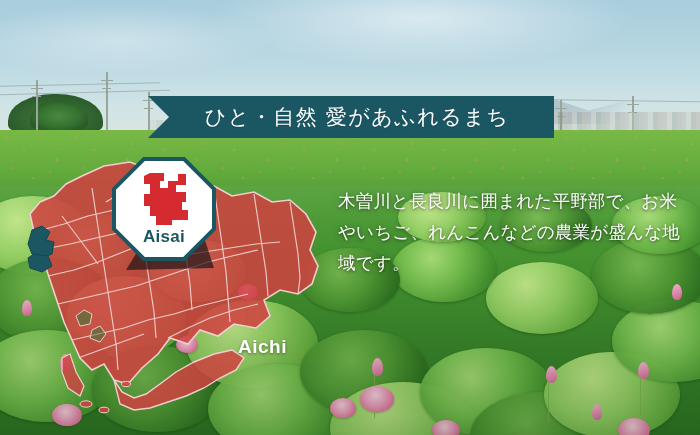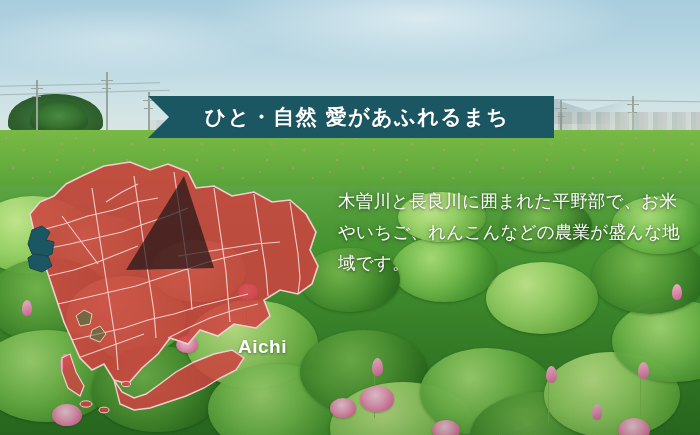--- a/index.html
+++ b/index.html
@@ -153,21 +153,21 @@
     display:flex; align-items:center; justify-content:center;
   }
   .ribbon-right {
     position:absolute; left:508px; top:96px; width:46px; height:42px;
     background:#1b5763;
     clip-path: polygon(0% 0%, 100% 0%, 100% 100%, 0% 100%, 88% 50%);
   }
   .ribbon-text {
     position:absolute; left:148px; top:96px; width:404px; height:42px;
     display:flex; align-items:center; justify-content:center;
-    color:#ffffff; font-size:21px; font-weight:700; letter-spacing:1.5px;
+    color:#ffffff; font-size:21px; font-weight:400; letter-spacing:1.5px;
     white-space:nowrap; padding-left:14px;
     text-shadow: 0 1px 1px rgba(0,0,0,.18);
   }
 
   
   .mapwrap { position:absolute; left:18px; top:158px; width:312px; height:262px; }
   .mapwrap svg { display:block; width:312px; height:262px; }
 
   
   .badge {
@@ -338,20 +338,32 @@
 
       <path d="M166,18 L196,110 L108,112 Z" fill="rgba(28,22,24,0.70)"></path>
 
       <path d="M14,72 L24,68 L32,74 L28,82 L36,84 L34,96 L24,100 L14,96 L10,86 Z" fill="#1b5763" stroke="#16454f" stroke-width="1"></path>
       <path d="M16,96 L30,98 L34,108 L24,114 L12,110 L10,100 Z" fill="#1b5763" stroke="#16454f" stroke-width="1"></path>
     </svg>
   </div>
 
   <div class="aichi-label">Aichi</div>
 
+  <div class="badge">
+    <div class="badge-oct"></div>
+    <div class="badge-inner"></div>
+    <div class="badge-shape">
+      <svg viewBox="0 0 52 54" xmlns="http://www.w3.org/2000/svg" aria-hidden="true">
+        <path d="M12,1 L26,1 L26,9 L22,9 L22,16 L30,16 L30,9 L40,9 L40,2 L48,2 L48,13
+                 L38,13 L38,20 L48,20 L48,30 L44,30 L44,38 L50,38 L50,48 L34,48 L34,53
+                 L18,53 L18,44 L12,44 L12,34 L6,34 L6,22 L12,22 L12,12 L6,12 L6,4 Z" fill="#d42a30"></path>
+      </svg>
+    </div>
+    <div class="badge-label">Aisai</div>
+  </div>
 
 
   <div class="ribbon"></div>
   <div class="ribbon-right"></div>
   <div class="ribbon-text">ひと・自然 愛があふれるまち</div>
 
   <div class="desc">
     <p>木曽川と長良川に囲まれた平野部で、お米やいちご、れんこんなどの農業が盛んな地域です。</p>
   </div>
 

